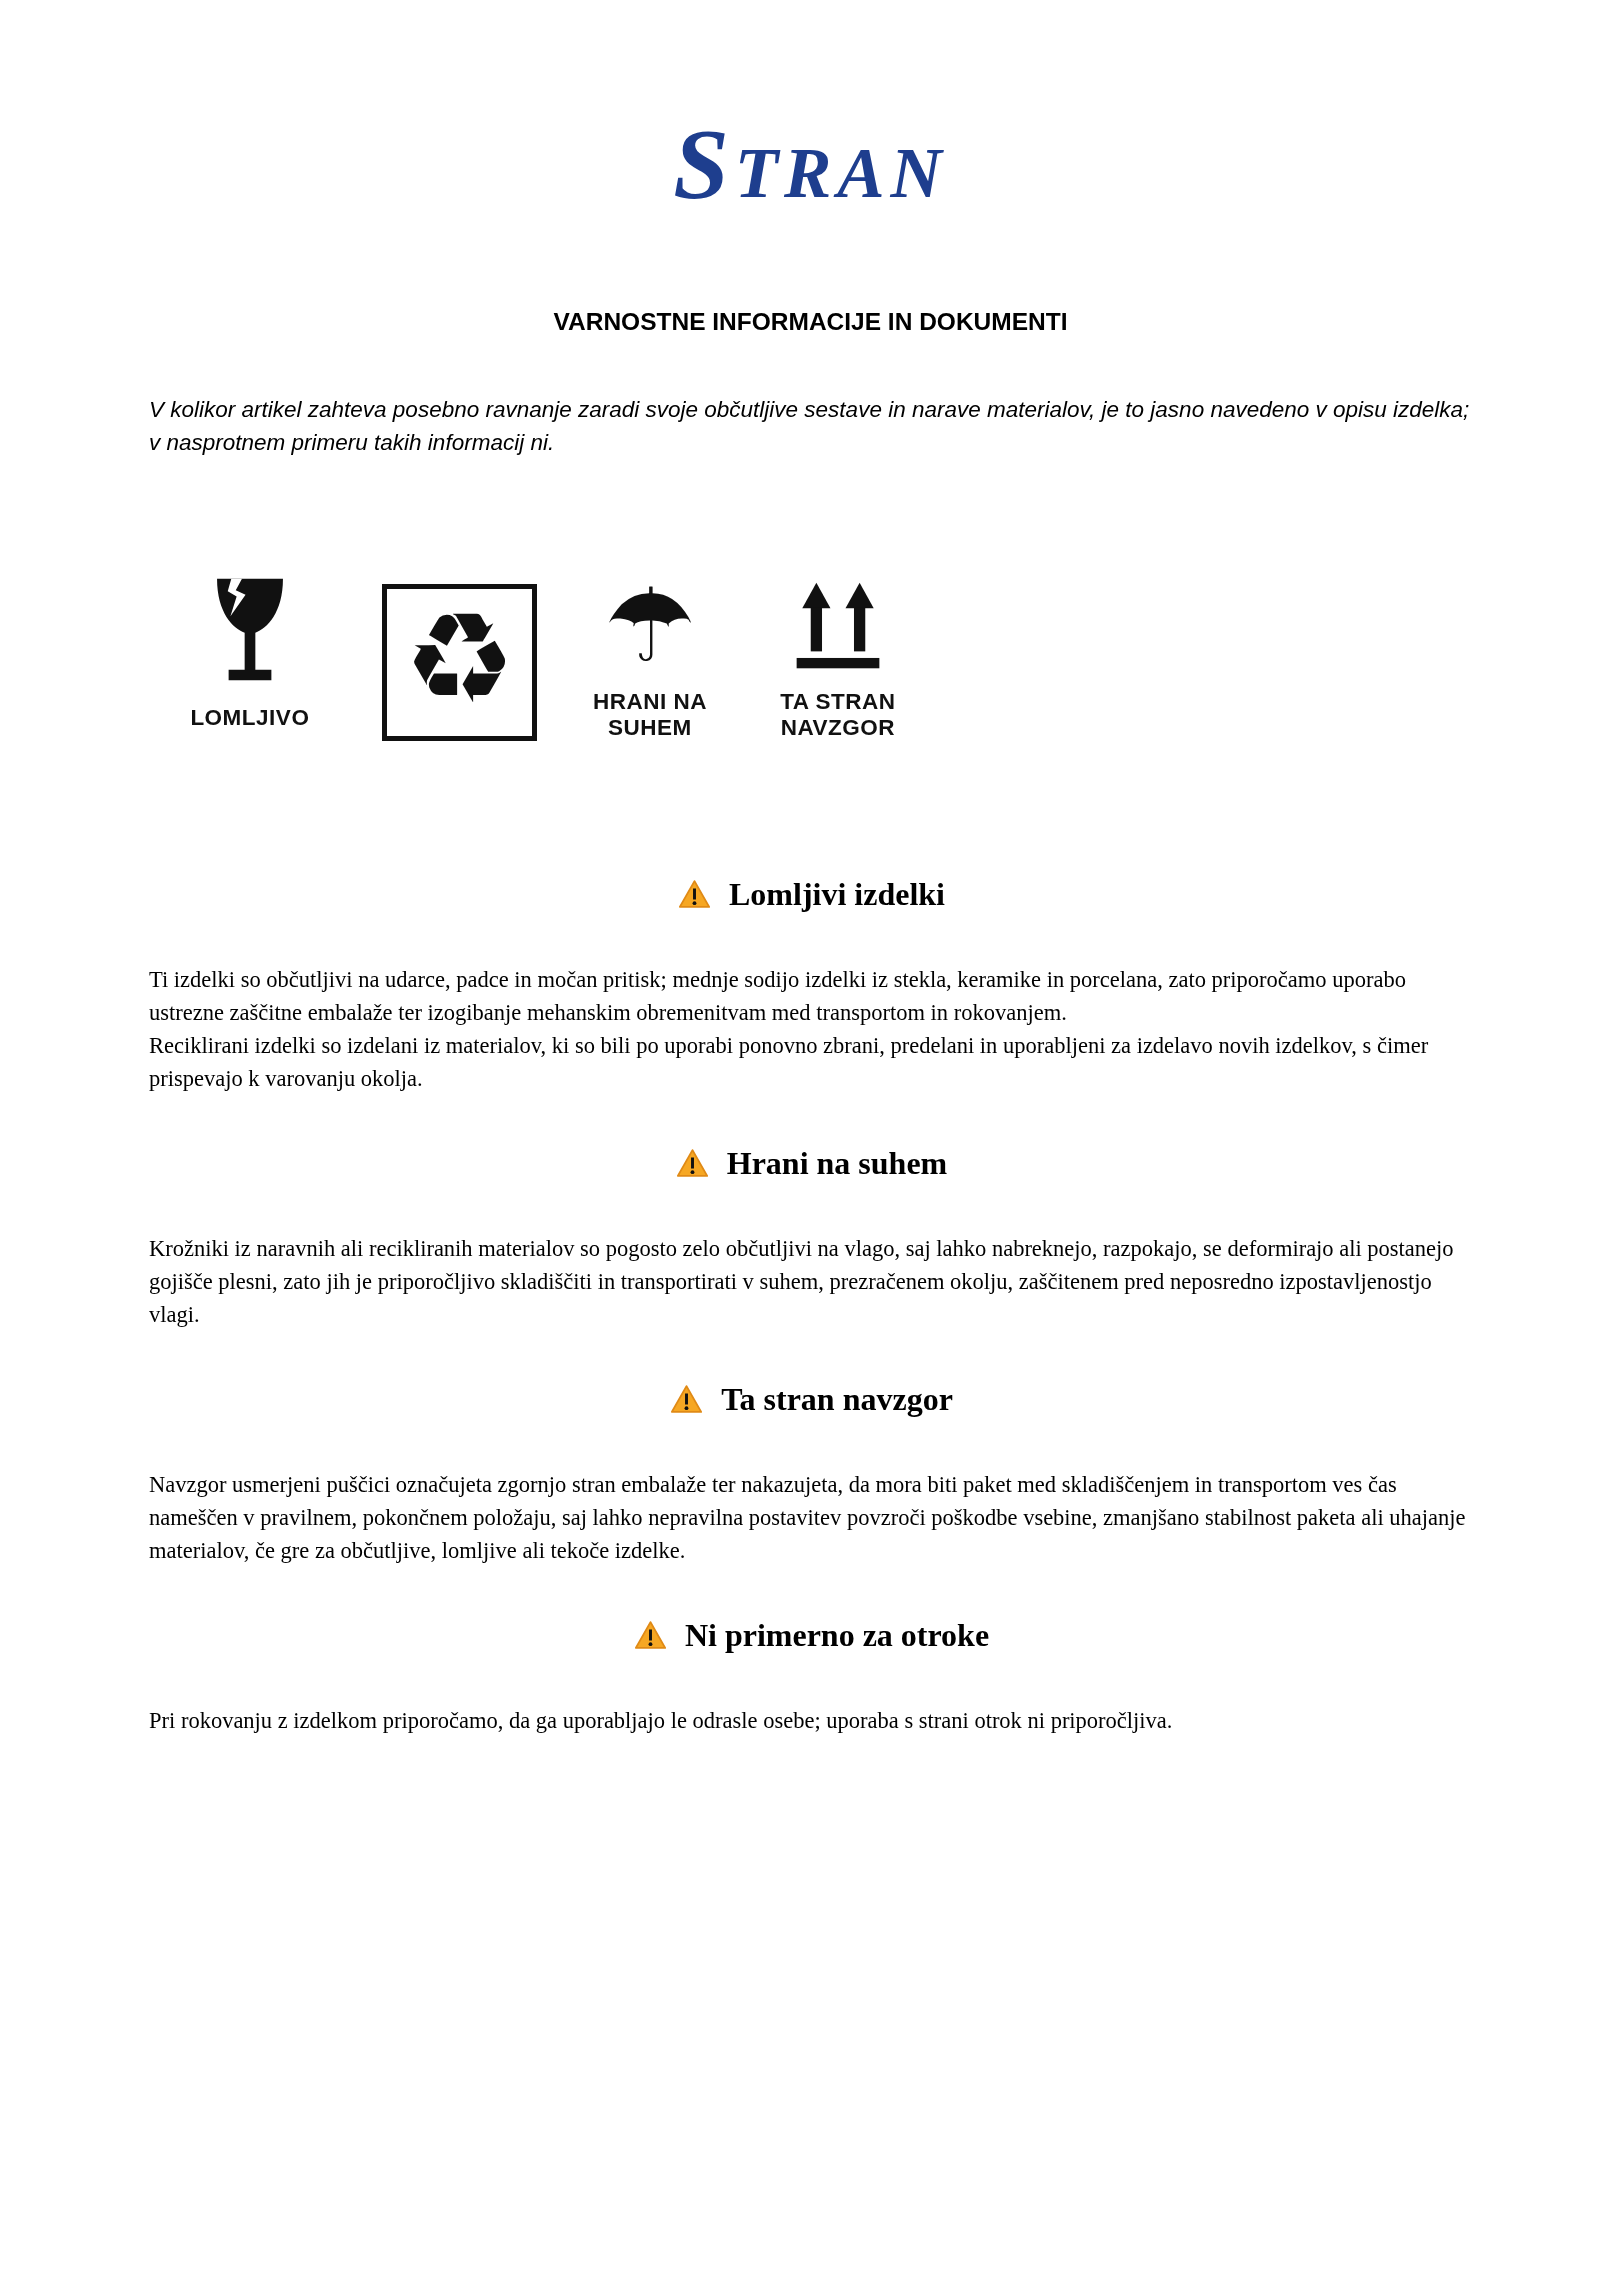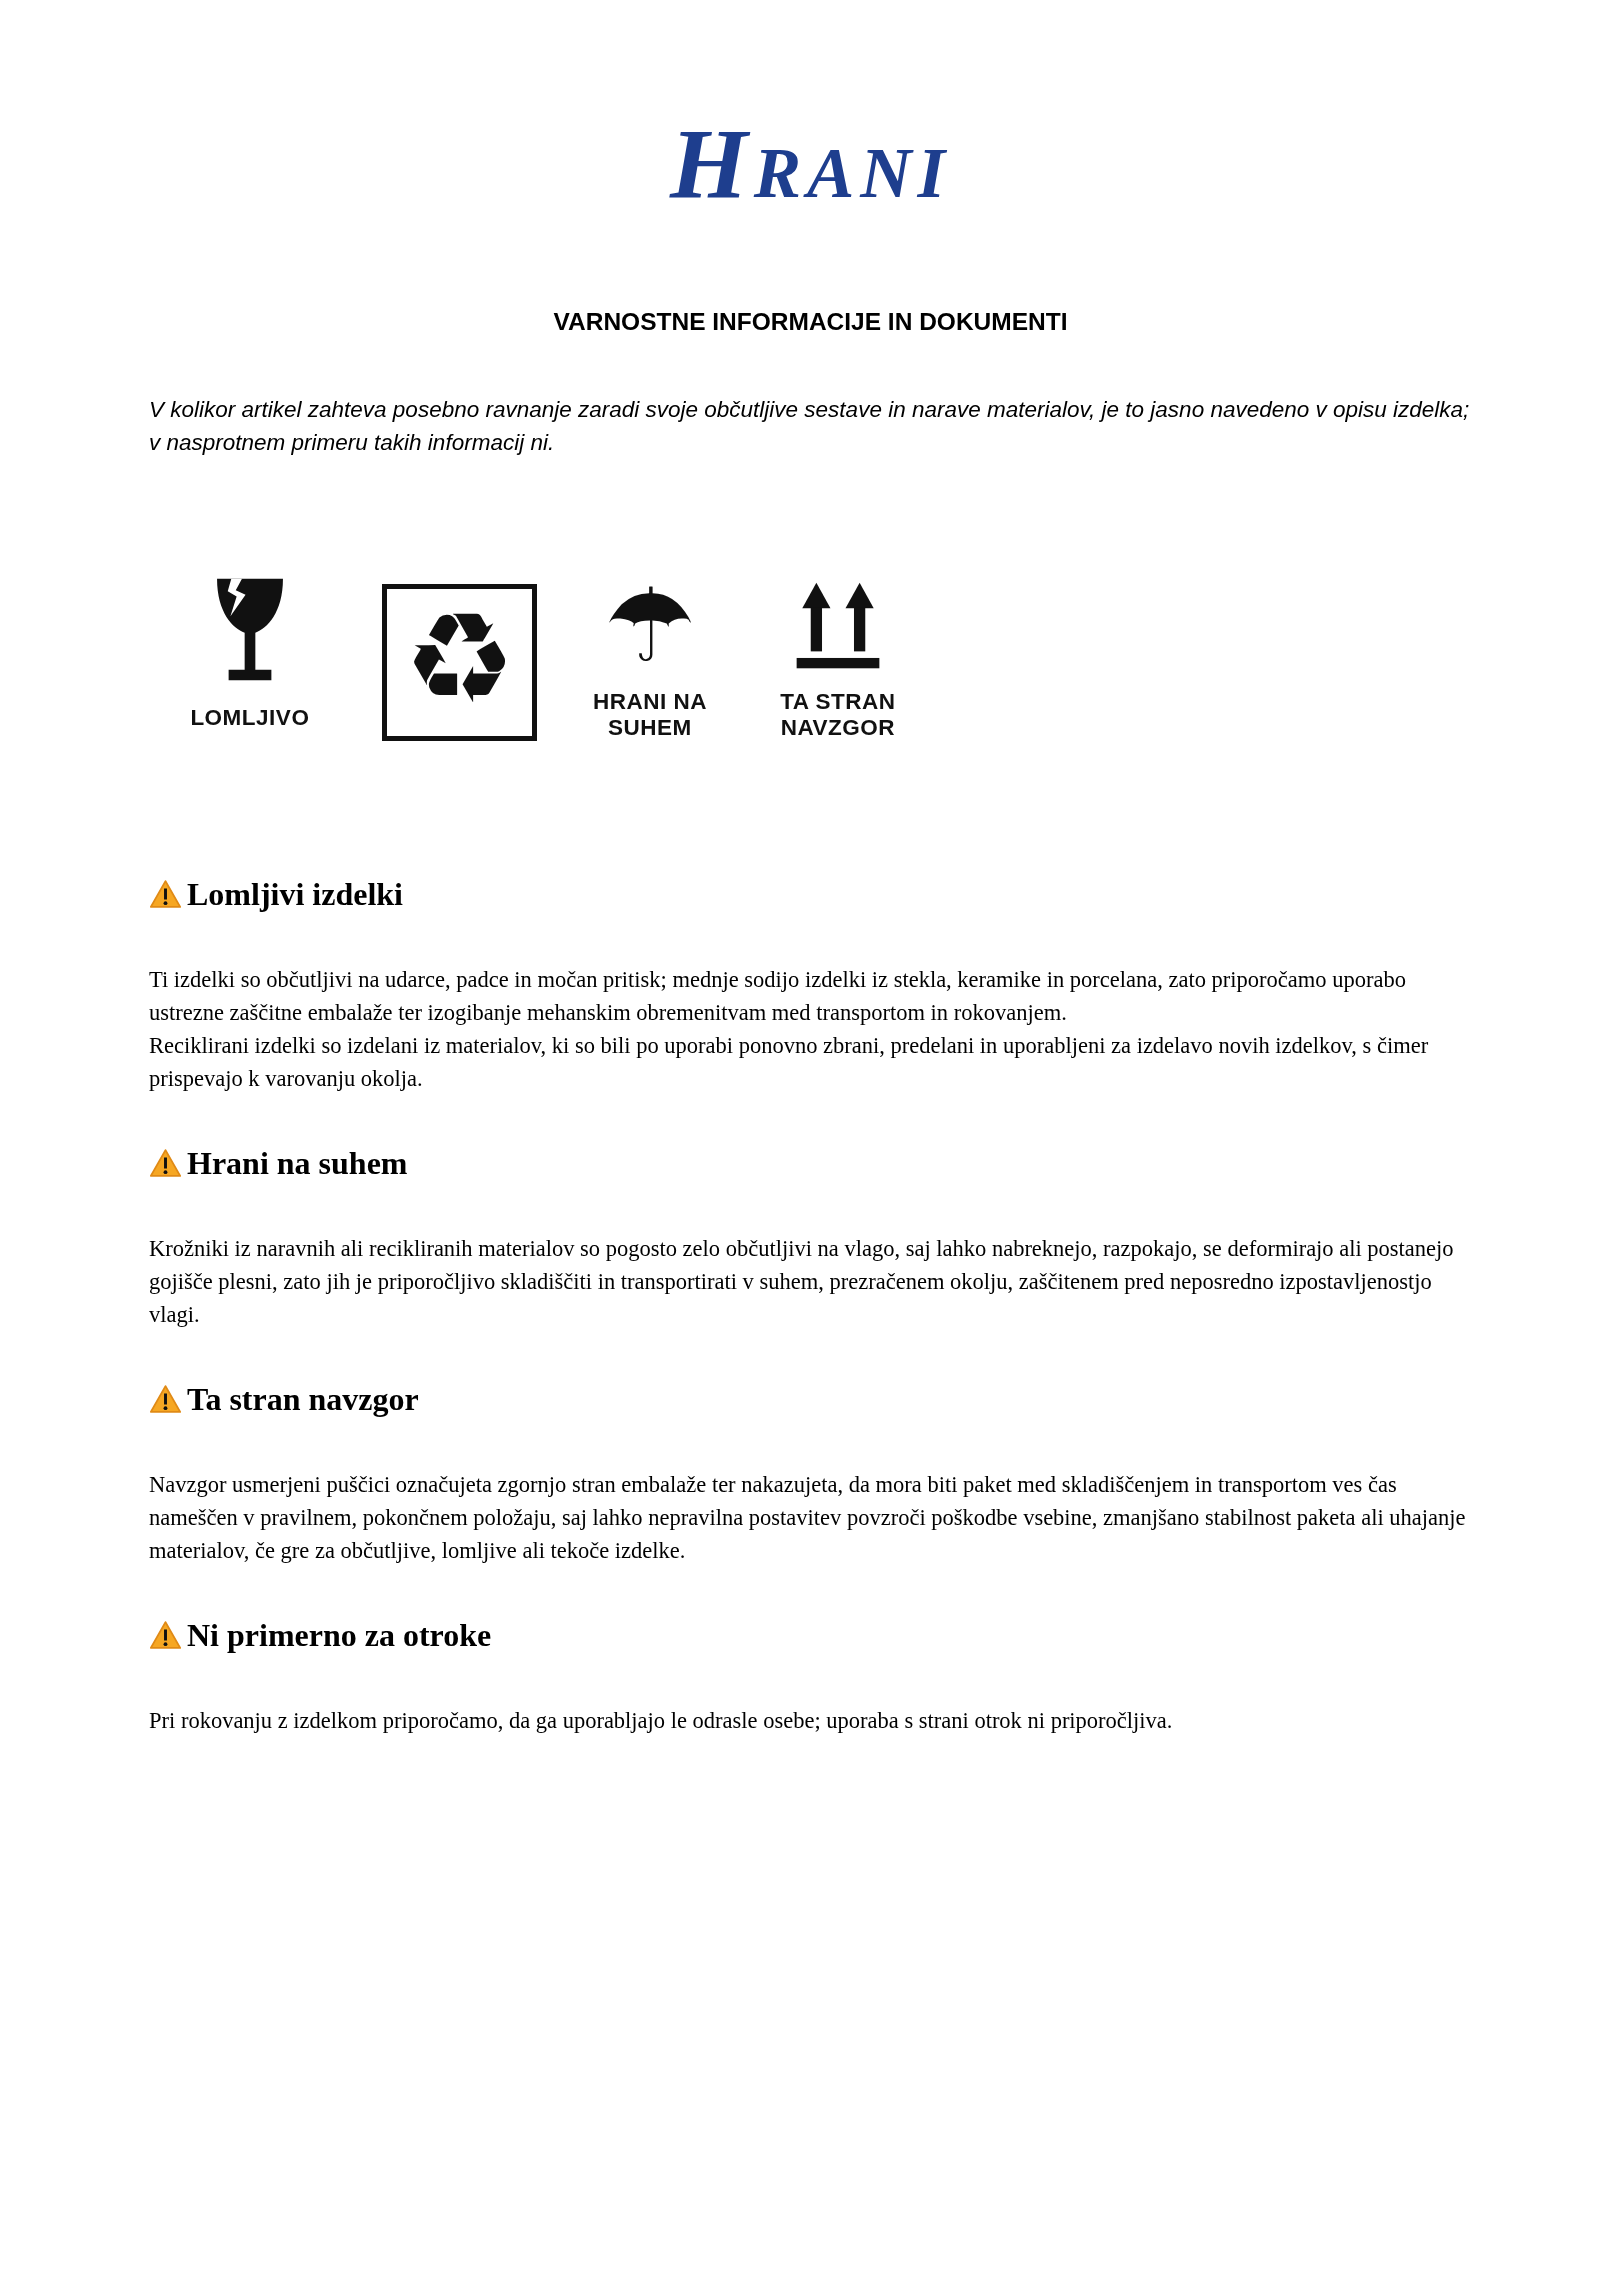--- a/index.html
+++ b/index.html
@@ -96,23 +96,24 @@
     line-height: 98px;
     color: #111;
   }
   .fragile-svg { width: 90px; height: 114px; }
   .up-svg { width: 94px; height: 98px; }
 
   
   .section-heading {
     display: flex;
     align-items: center;
-    gap: 5px;
+    gap: 18px;
     margin: 49px 0;
     height: 39px;
+    justify-content: center;
   }
   .section:first-of-type .section-heading { margin-top: 133px; }
   .warning-svg { width: 33px; height: 30px; flex: 0 0 auto; }
   .section-heading h2 {
     margin: 0;
     font-family: "Liberation Serif", serif;
     font-weight: 700;
     font-size: 32px;
     line-height: 39px;
     color: #000;
@@ -122,21 +123,21 @@
     font-size: 22.5px;
     line-height: 33px;
     font-family: Liberation Serif, serif;
   }
 </style>
 </head>
 <body>
 
 <div class="page">
 
-  <div class="logo">HRANI</div>
+  <div class="logo">STRAN</div>
 
   <div class="doc-title">VARNOSTNE INFORMACIJE IN DOKUMENTI</div>
 
   <div class="content">
 
     <p class="intro">V kolikor artikel zahteva posebno ravnanje zaradi svoje občutljive sestave in narave materialov, je to jasno navedeno v opisu izdelka; v nasprotnem primeru takih informacij ni.</p>
 
     <div class="symbols">
 
       <div class="symbol-cell cell-fragile">

